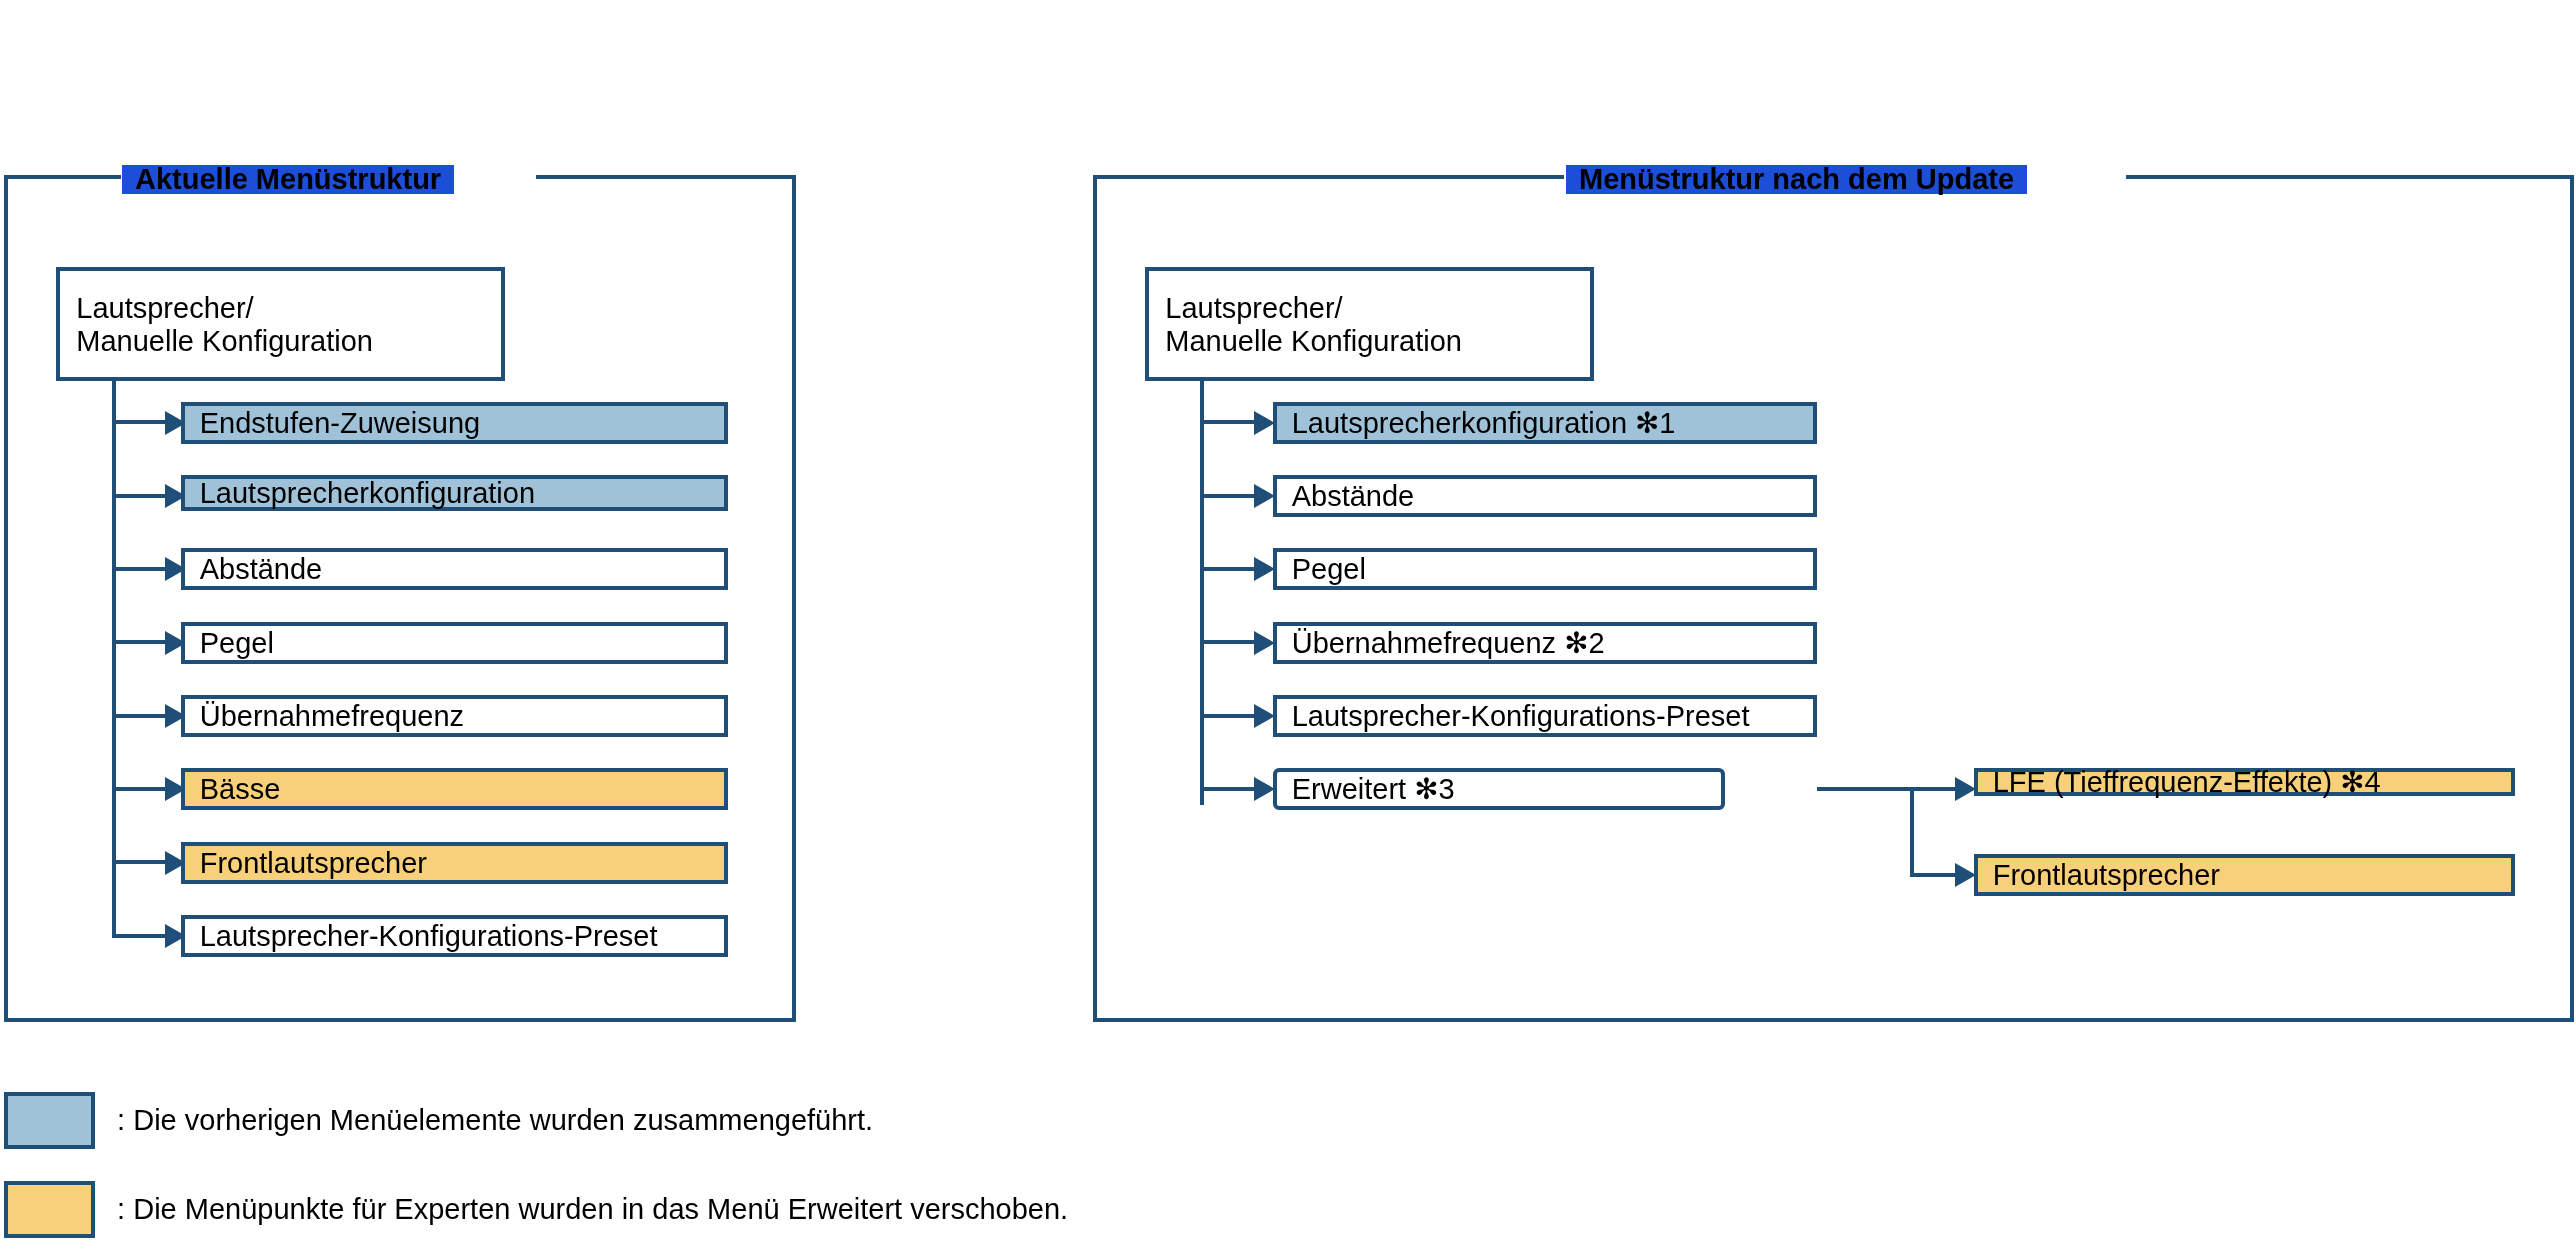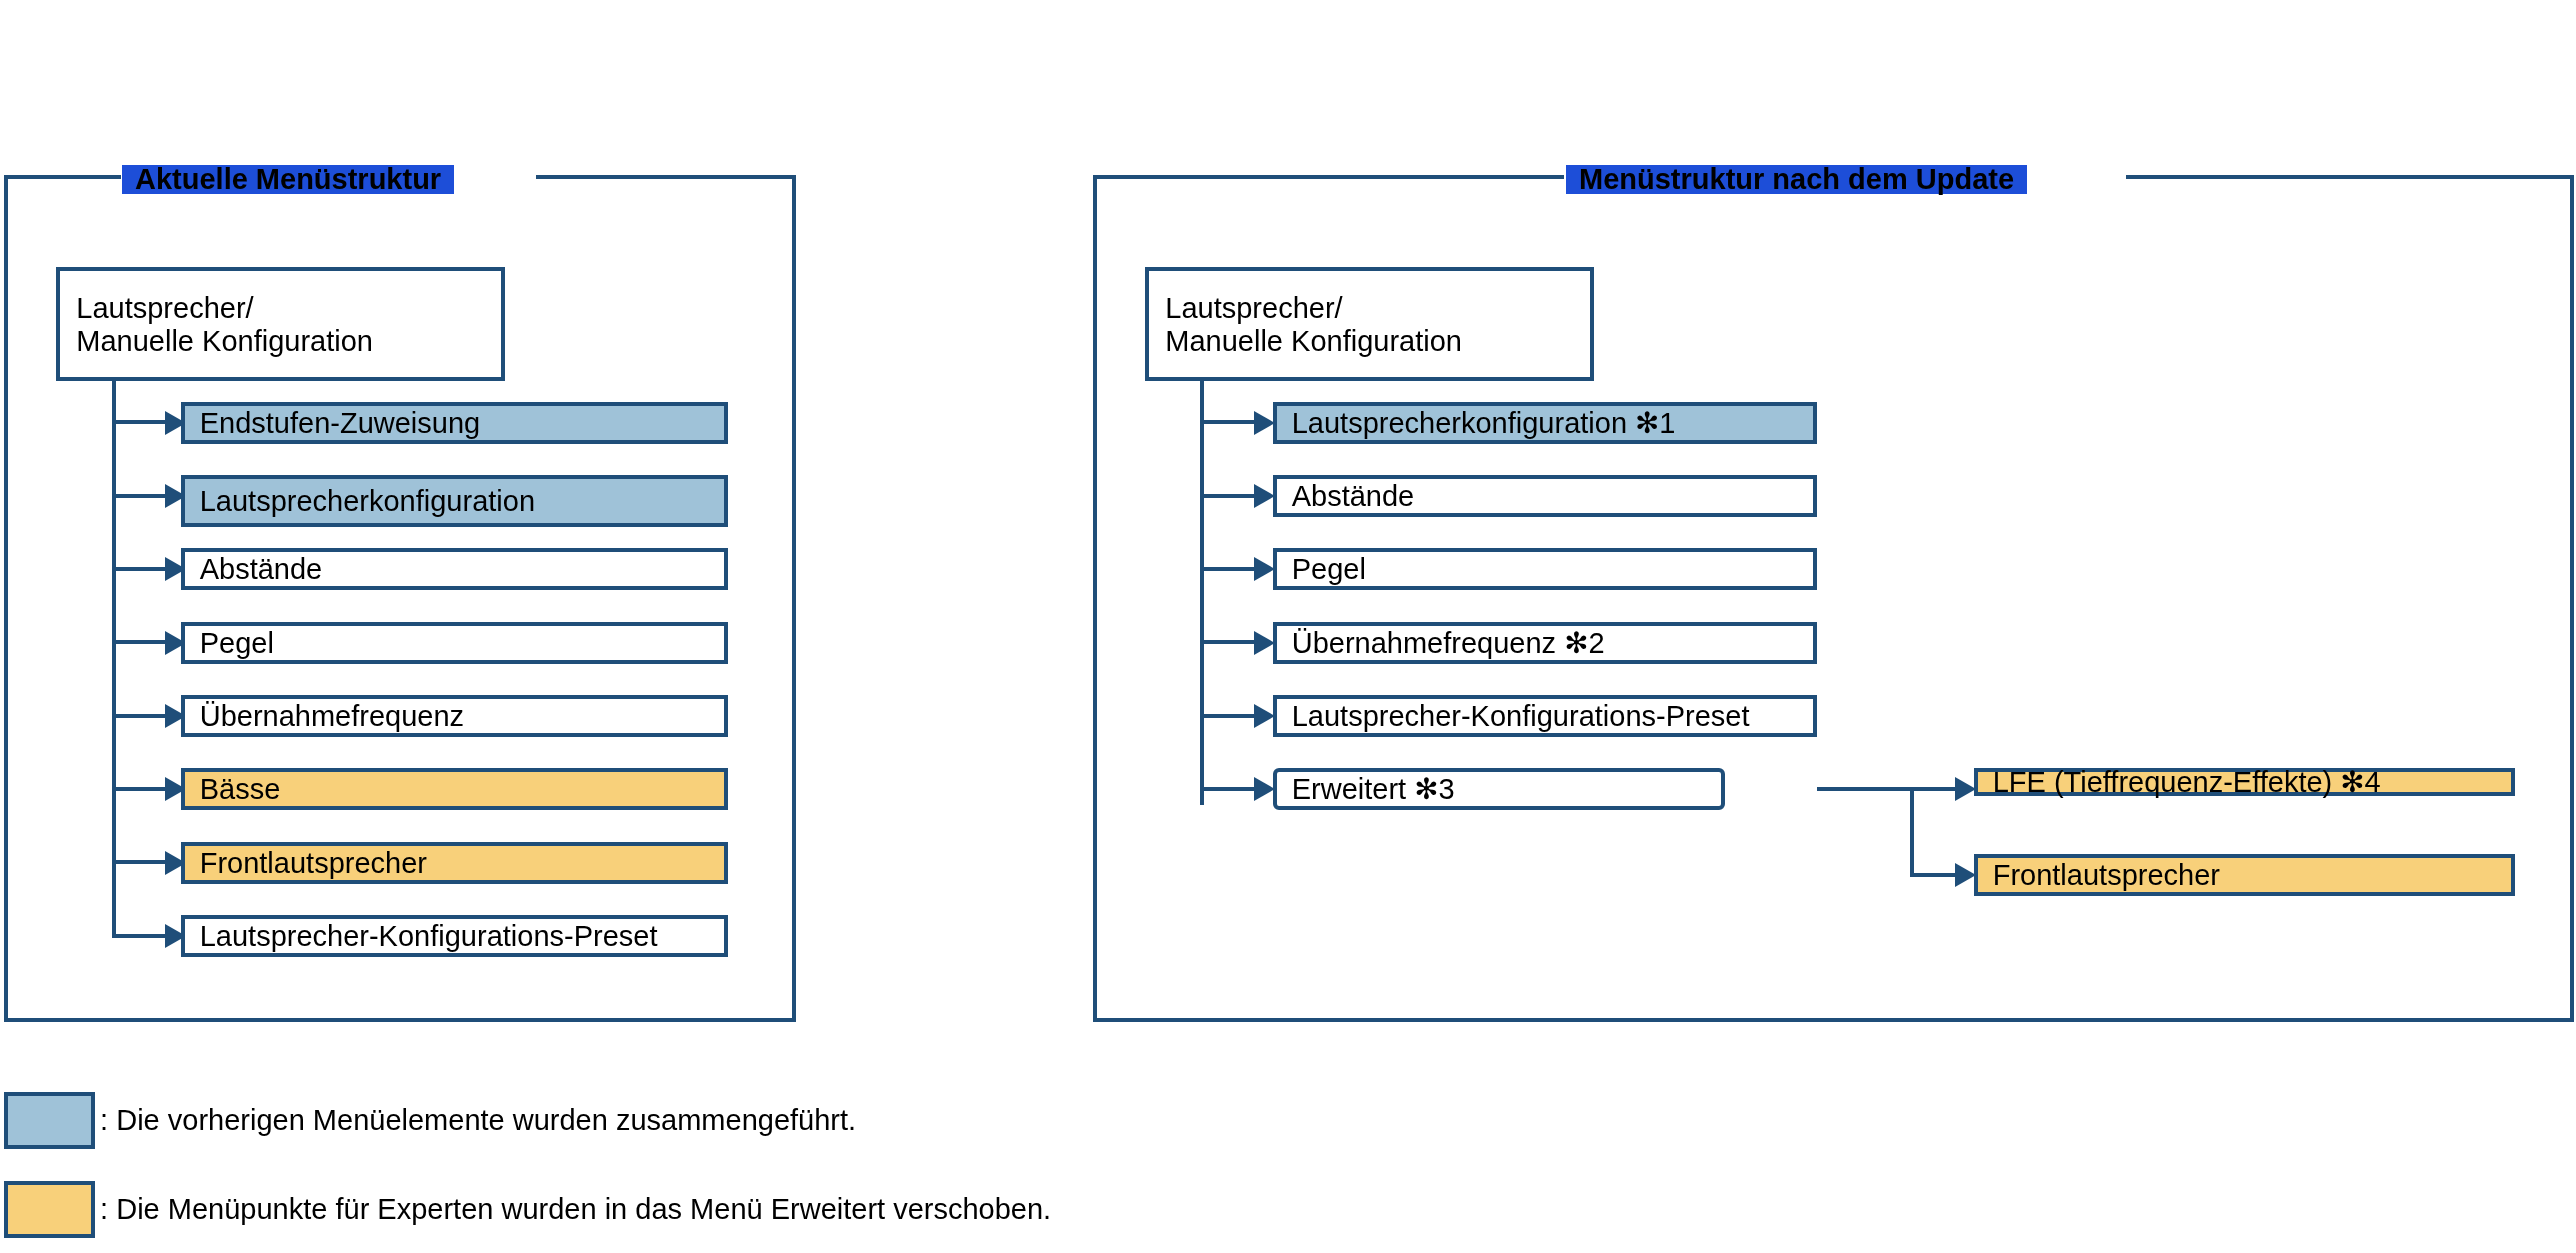--- a/index.html
+++ b/index.html
@@ -43,21 +43,21 @@
   }
 
   
   .legend-row{position:absolute;display:flex;align-items:center;}
   .legend-swatch{
     box-sizing:border-box;width:91px;height:57px;
     border:4.1px solid #1F4E79;
   }
   .legend-swatch.blue{background:#9FC2D8;}
   .legend-swatch.yellow{background:#F8D07A;}
-  .legend-text{font-size:29px;line-height:29px;white-space:nowrap;margin-left:5px;color:#000;text-align:right;}
+  .legend-text{font-size:29px;line-height:29px;white-space:nowrap;margin-left:22px;color:#000;text-align:right;}
 </style>
 </head>
 <body>
 
 <div class="stage">
 
   <div class="frame" style="left:4.1px;top:175px;width:792px;height:847px;"></div>
   <div class="frame-top-mask" style="left:121px;top:170px;width:415px;"></div>
   <div class="frame-title" style="left:122px;top:165px;">Aktuelle Menüstruktur</div>
 
@@ -71,21 +71,21 @@
   <div class="vline" style="left:112px;top:381px;height:554px;"></div>
 
   <div class="hline" style="left:112px;top:420px;width:57px;"></div>
   <div class="arrow" style="left:165px;top:411px;"></div>
   <div class="node fill-blue" style="left:181px;top:402px;width:547px;height:42px;">
     <span>Endstufen-Zuweisung</span>
   </div>
 
   <div class="hline" style="left:112px;top:494px;width:57px;"></div>
   <div class="arrow" style="left:165px;top:484px;"></div>
-  <div class="node fill-blue" style="left:181px;top:475px;width:547px;height:52px;">
+  <div class="node fill-blue" style="left:181px;top:475px;width:547px;height:36px;">
     <span>Lautsprecherkonfiguration</span>
   </div>
 
   <div class="hline" style="left:112px;top:567px;width:57px;"></div>
   <div class="arrow" style="left:165px;top:557px;"></div>
   <div class="node" style="left:181px;top:548px;width:547px;height:42px;">
     <span>Abstände</span>
   </div>
 
   <div class="hline" style="left:112px;top:640px;width:57px;"></div>

